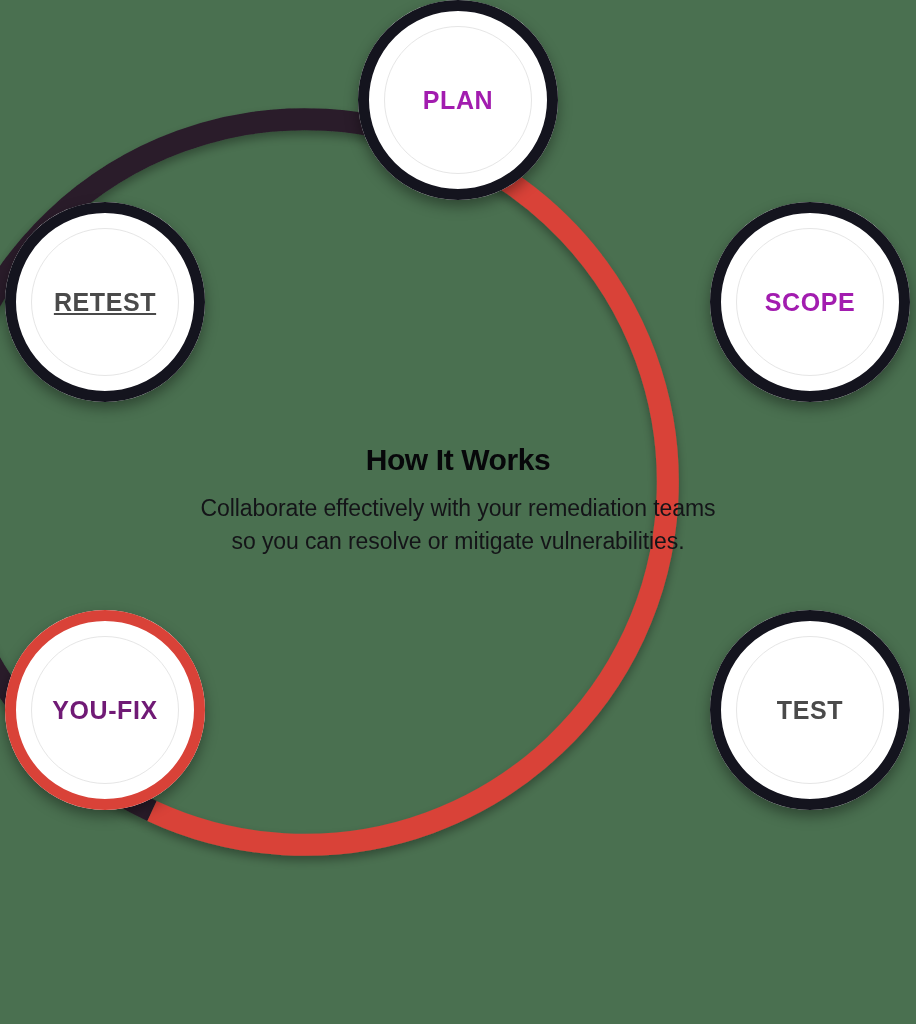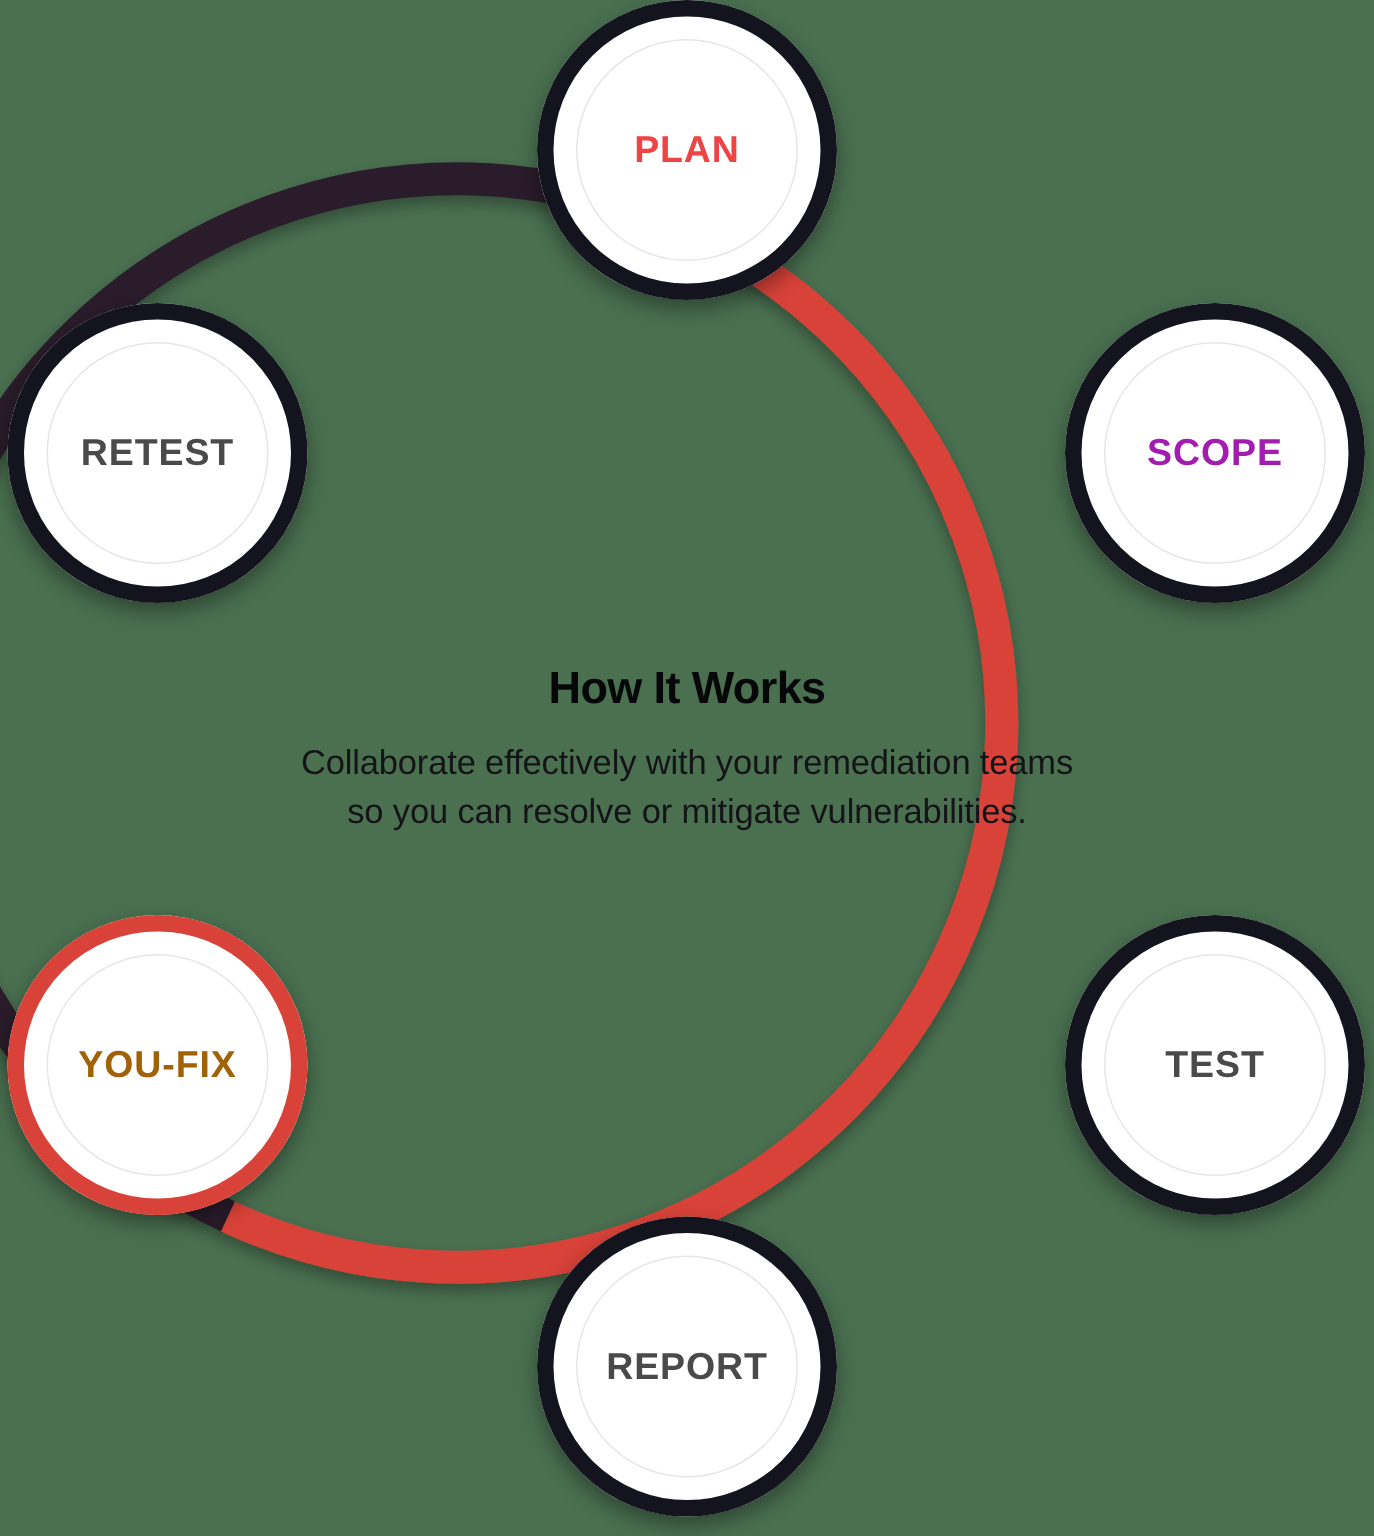--- a/index.html
+++ b/index.html
@@ -132,46 +132,41 @@
   </svg>
 
   <div id="center-copy">
     <h1 class="title">How It Works</h1>
     <p class="subtitle">Collaborate effectively with your remediation teams so you can resolve or mitigate vulnerabilities.</p>
   </div>
 
   <div class="node" id="node-plan">
     <span class="ring" style="border-color: rgb(20, 20, 30);"></span>
     <span class="inner-ring"></span>
-    <span class="label" style="color: #ef4444;">PLAN</span>
+    <span class="label" style="color: #a21caf;">PLAN</span>
   </div>
 
   <div class="node" id="node-scope">
     <span class="ring" style="border-color: rgb(20, 20, 30);"></span>
     <span class="inner-ring"></span>
     <span class="label" style="color: #a21caf;">SCOPE</span>
   </div>
 
   <div class="node" id="node-test">
     <span class="ring" style="border-color: rgb(20, 20, 30);"></span>
     <span class="inner-ring"></span>
     <span class="label" style="color: rgb(74, 74, 74);">TEST</span>
   </div>
 
-  <div class="node" id="node-report">
-    <span class="ring" style="border-color: rgb(20, 20, 30);"></span>
-    <span class="inner-ring"></span>
-    <span class="label" style="color: rgb(74, 74, 74);">REPORT</span>
-  </div>
 
   <div class="node active" id="node-youfix">
     <span class="ring" style="border-color: rgb(217, 66, 56);"></span>
     <span class="inner-ring"></span>
-    <span class="label" style="color: #a16207;">YOU-FIX</span>
+    <span class="label" style="color: #701a75;">YOU-FIX</span>
   </div>
 
   <div class="node" id="node-retest">
     <span class="ring" style="border-color: rgb(20, 20, 30);"></span>
     <span class="inner-ring"></span>
-    <span class="label" style="color: rgb(74, 74, 74);">RETEST</span>
+    <span class="label" style="color: rgb(74, 74, 74); text-decoration: underline;">RETEST</span>
   </div>
 
 </div>
 
 </body></html>

